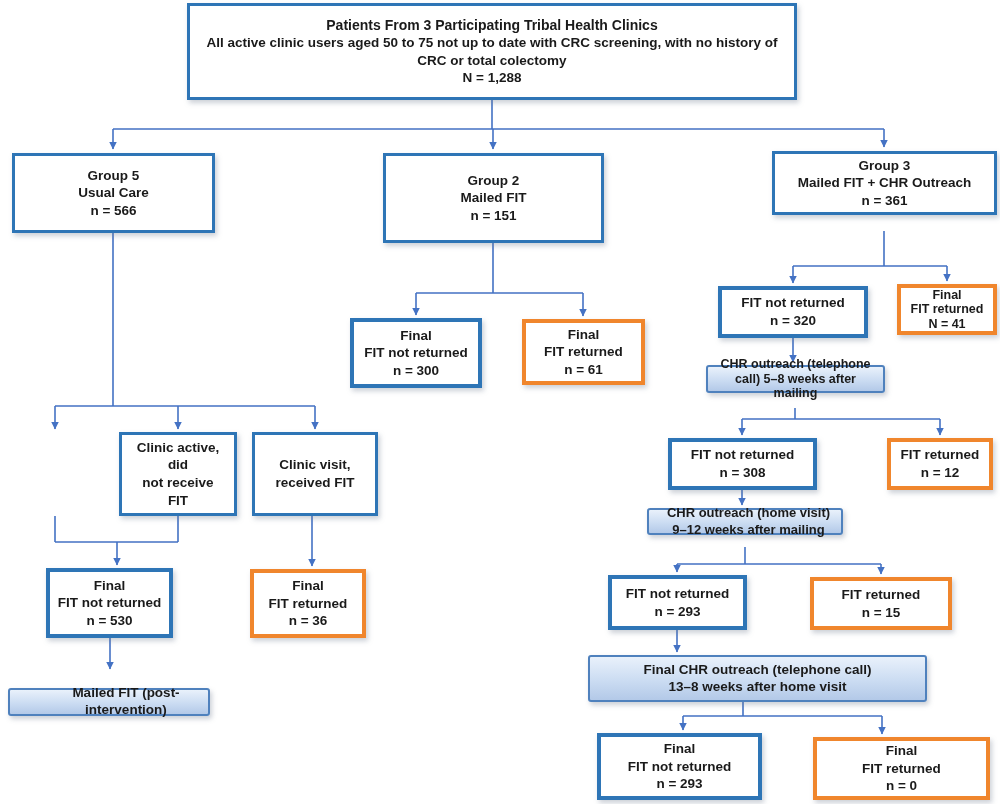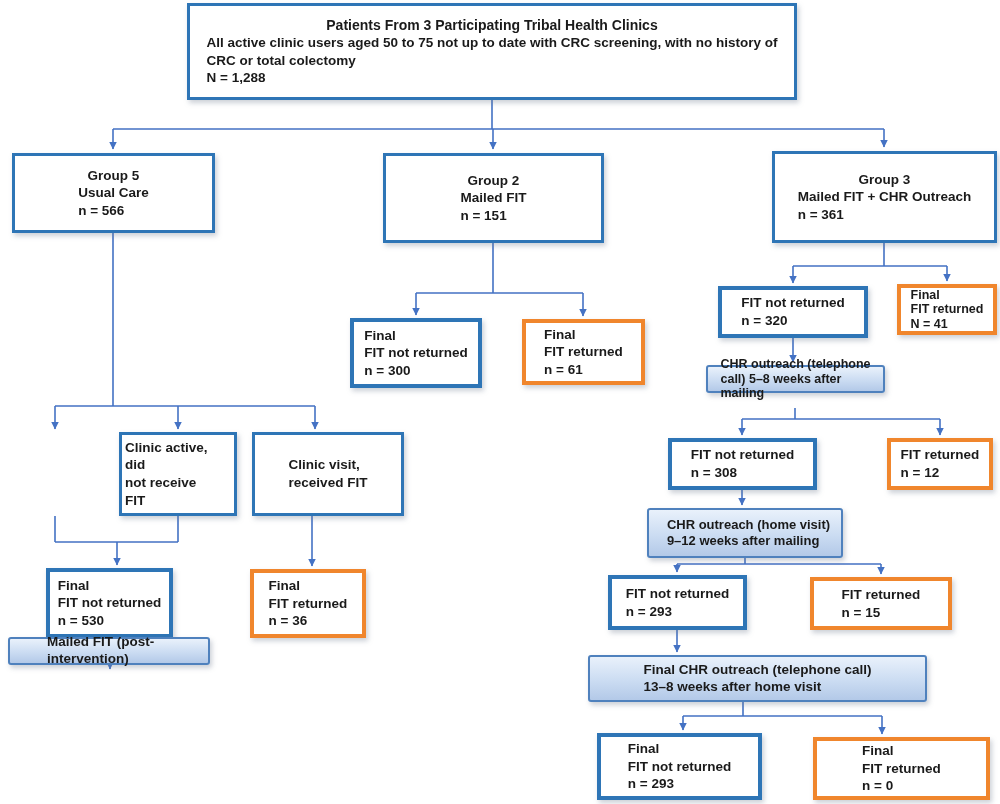--- a/index.html
+++ b/index.html
@@ -15,21 +15,21 @@
     position:relative;width:1000px;height:804px;background:#fff;overflow:hidden;
     font-family:"Liberation Sans", sans-serif;color:#1a1a1a;
   }
   #connectors{position:absolute;left:0;top:0;width:1000px;height:804px;}
   #connectors path{fill:none;stroke:var(--connector);stroke-width:1.6;}
   #connectors marker path{fill:var(--connector);stroke:none;}
   .node{
     position:absolute;box-sizing:border-box;background:#fff;
     border:3px solid var(--blue-border);
     display:flex;flex-direction:column;align-items:center;justify-content:center;
-    text-align:left;font-size:13.5px;line-height:1.3;
+    text-align:center;font-size:13.5px;line-height:1.3;
     box-shadow:2px 3px 5px rgba(110,120,140,.35);
     padding:2px 3px;
   }
   .node .title{font-weight:bold;white-space:pre-line;}
   .node .body{white-space:pre-line;font-weight:bold;}
   .blue4{border-width:4px;}
   .orange{border:4px solid var(--orange-border);}
   .filled{
     border:2px solid var(--filled-border);border-radius:3px;
     background:linear-gradient(180deg,var(--filled-fill-top) 0%,#CBDCF2 55%,var(--filled-fill-bottom) 100%);
@@ -96,46 +96,46 @@
   <div class="node" style="left:12px;top:153px;width:203px;height:80px;">
     <div class="title">Group 5</div>
     <div class="body">Usual Care
 n = 566</div>
   </div>
   <div class="node" style="left:383px;top:153px;width:221px;height:90px;">
     <div class="title">Group 2</div>
     <div class="body">Mailed FIT
 n = 151</div>
   </div>
-  <div class="node" style="left:772px;top:151px;width:225px;height:92px;">
+  <div class="node" style="left:772px;top:151px;width:225px;height:64px;">
     <div class="title">Group 3</div>
     <div class="body">Mailed FIT + CHR Outreach
 n = 361</div>
   </div>
 
   <div class="node" style="left:119px;top:432px;width:118px;height:84px;">
     <div class="body">Clinic active, did
 not receive
 FIT</div>
   </div>
-  <div class="node" style="left:252px;top:432px;width:152px;height:84px;">
+  <div class="node" style="left:252px;top:432px;width:126px;height:84px;">
     <div class="body">Clinic visit,
 received FIT</div>
   </div>
   <div class="node blue4" style="left:46px;top:568px;width:127px;height:70px;">
     <div class="body">Final
 FIT not returned
 n = 530</div>
   </div>
   <div class="node orange" style="left:250px;top:569px;width:116px;height:69px;">
     <div class="body">Final
 FIT returned
 n = 36</div>
   </div>
-  <div class="node filled" style="left:8px;top:637px;width:202px;height:28px;font-size:13.5px;padding-left:37px;">
+  <div class="node filled" style="left:8px;top:688px;width:202px;height:28px;font-size:13.5px;padding-left:37px;">
     <div class="body">Mailed FIT (post-intervention)</div>
   </div>
 
   <div class="node blue4" style="left:350px;top:318px;width:132px;height:70px;">
     <div class="body">Final
 FIT not returned
 n = 300</div>
   </div>
   <div class="node orange" style="left:522px;top:319px;width:123px;height:66px;">
     <div class="body">Final
@@ -158,21 +158,21 @@
 mailing</div>
   </div>
   <div class="node blue4" style="left:668px;top:438px;width:149px;height:52px;">
     <div class="body">FIT not returned
 n = 308</div>
   </div>
   <div class="node orange" style="left:887px;top:438px;width:106px;height:52px;">
     <div class="body">FIT returned
 n = 12</div>
   </div>
-  <div class="node filled" style="left:647px;top:508px;width:196px;height:50px;padding-left:10px;">
+  <div class="node filled" style="left:647px;top:508px;width:196px;height:27px;padding-left:10px;">
     <div class="body">CHR outreach (home visit)
 9–12 weeks after mailing</div>
   </div>
   <div class="node blue4" style="left:608px;top:575px;width:139px;height:55px;">
     <div class="body">FIT not returned
 n = 293</div>
   </div>
   <div class="node orange" style="left:810px;top:577px;width:142px;height:53px;">
     <div class="body">FIT returned
 n = 15</div>

